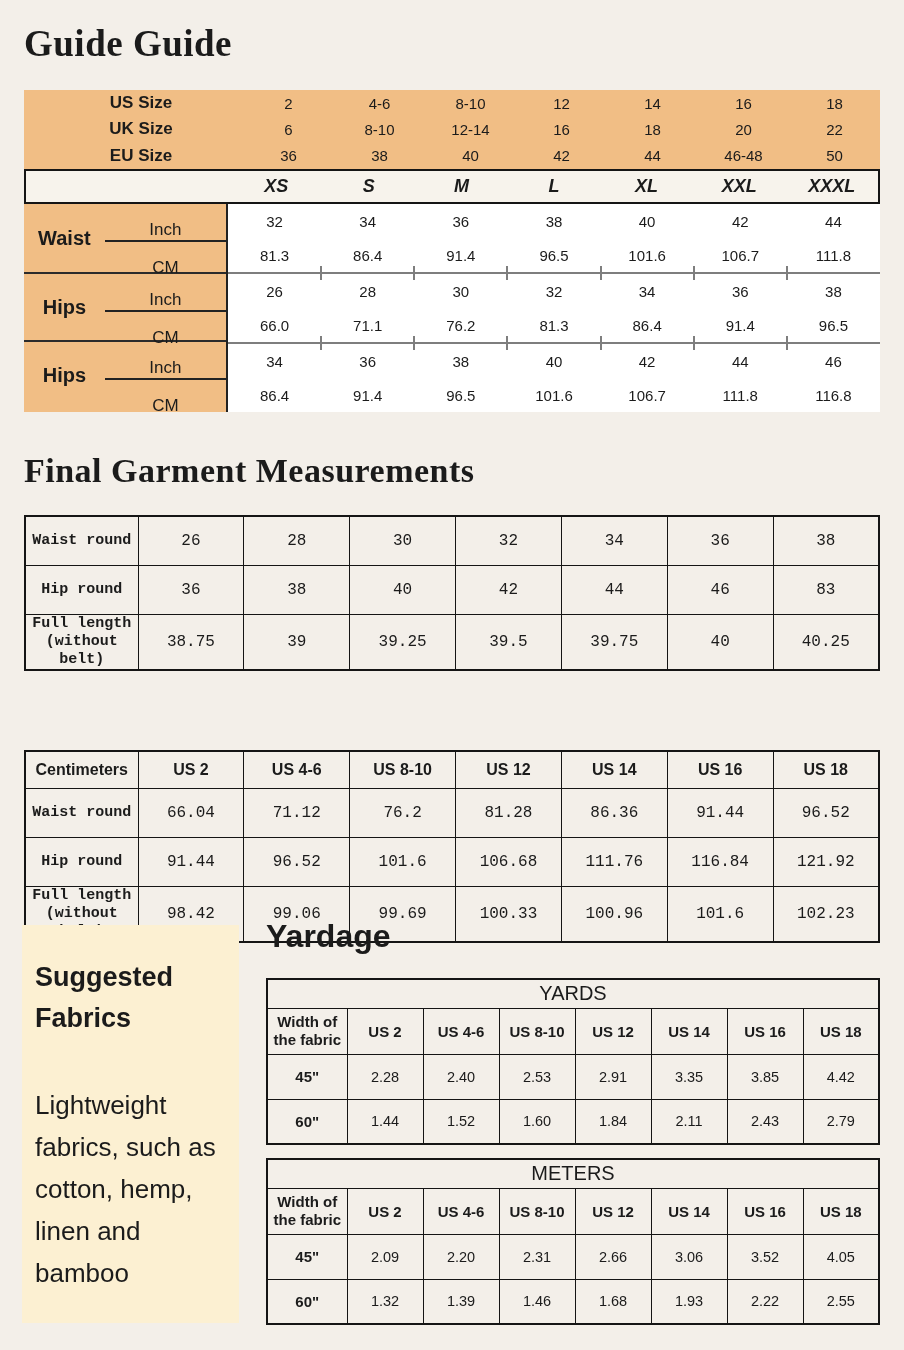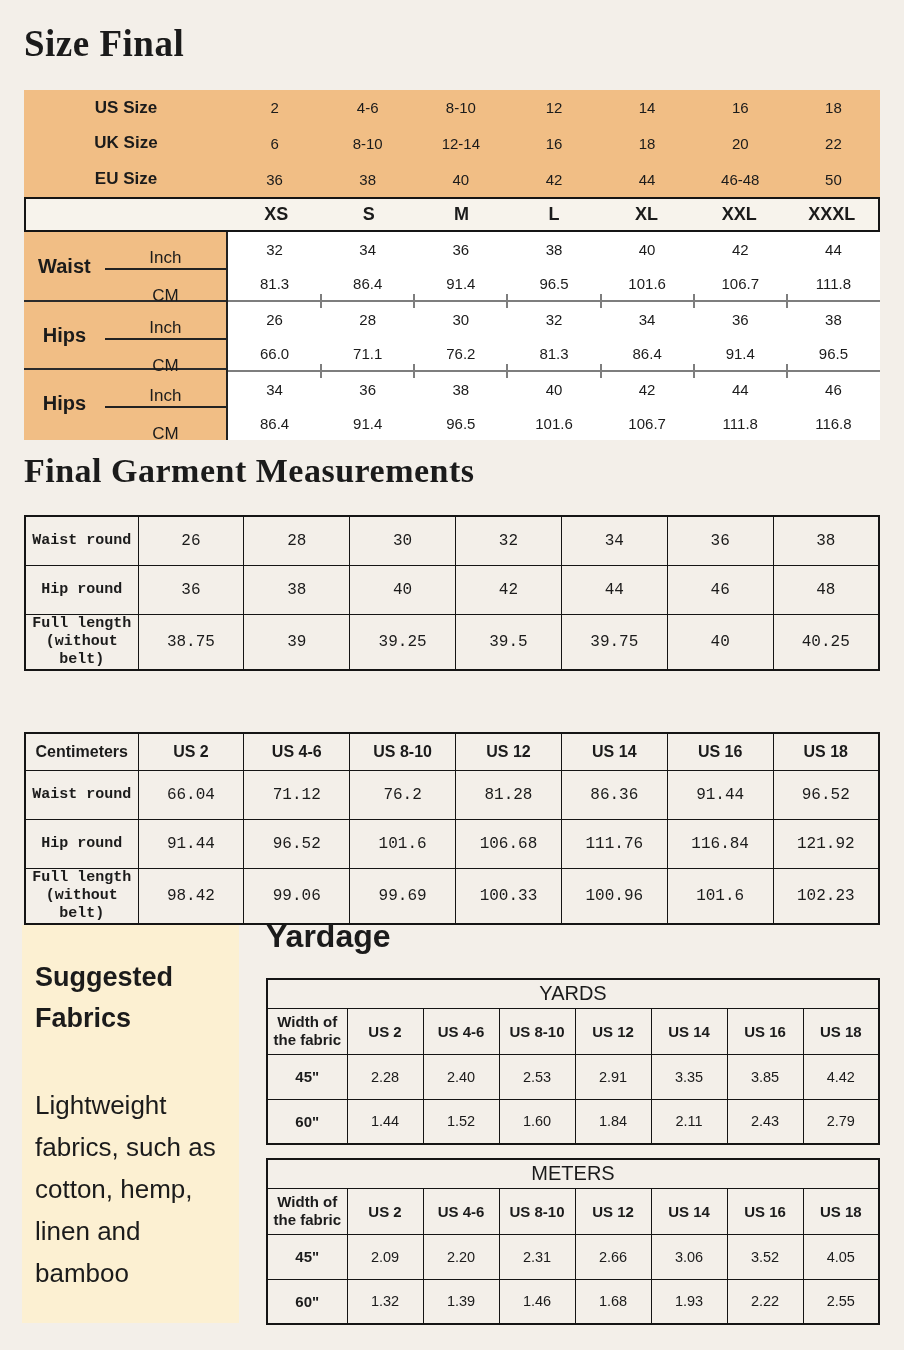--- a/index.html
+++ b/index.html
@@ -12,29 +12,30 @@
   }
   .serif-title { font-family:"Liberation Serif", serif; font-weight:700; letter-spacing:0.5px; }
   #size-guide-title { position:absolute; left:24px; top:22px; font-size:37px; }
   #garment-title     { position:absolute; left:24px; top:452px; font-size:34px; }
   #yardage-title     { position:absolute; left:266px; top:918px; font-size:32px; font-weight:700; }
 
   
   .size-chart { position:absolute; left:24px; top:90px; width:856px; }
   .conv-grid {
     display:grid; grid-template-columns:204px repeat(7,1fr);
-    grid-template-rows:repeat(3,1fr); height:107px;
-    background:#F1BE85; align-items:center;
+    grid-template-rows:repeat(3,1fr); height:79px;
+    background:#F1BE85; align-items:center;padding-left:15px;
   }
   .conv-grid .lbl { font-weight:700; font-size:17px; text-align:center; }
   .conv-grid .val { font-size:15px; text-align:center; }
   .sizes-row {
     display:grid; grid-template-columns:204px repeat(7,1fr);
     height:35px; border:2px solid #151515; background:#F7F3EC;
     align-items:center;
+    font-style:italic;
   }
   .sizes-row .sz { font-weight:700; font-size:18px; text-align:center; }
   .meas-block { display:flex; width:856px; }
   .meas-left { width:204px; background:#F1BE85; border-right:2px solid #222; }
   .m-section { display:flex; height:68px; align-items:stretch; }
   .m-section + .m-section { border-top:2px solid #2b2b2b; }
   .m-label { width:40%; display:flex; align-items:center; justify-content:center; font-weight:700; font-size:20px; }
   .m-units { width:60%; display:flex; flex-direction:column; }
   .m-unit  { flex:1; display:flex; align-items:center; justify-content:center; font-size:17px;margin-top:16px; }
   .m-unit.first { border-bottom:2px solid #222; }
@@ -46,21 +47,21 @@
   .stub.s1{left:calc(100%/7 - 1px);} .stub.s2{left:calc(200%/7 - 1px);}
   .stub.s3{left:calc(300%/7 - 1px);} .stub.s4{left:calc(400%/7 - 1px);}
   .stub.s5{left:calc(500%/7 - 1px);} .stub.s6{left:calc(600%/7 - 1px);}
 
   
   table.garment {
     position:absolute; left:24px; width:856px;
     border-collapse:collapse; table-layout:fixed;
     border:2px solid #151515;
   }
-  #garment-inches { top:515px; } #garment-cm { top:732px; }
+  #garment-inches { top:515px; } #garment-cm { top:750px; }
   table.garment td { border:1px solid #151515; text-align:center; vertical-align:middle; font-size:16px; }
   table.garment tr.hdr td { height:37px; font-weight:700; }
   table.garment tr.data td { height:49px;font-family:Liberation Mono, monospace; }
   table.garment td.rowlbl { font-weight:700; font-size:15px; line-height:1.2; }
 
   
   .fabrics-box {
     position:absolute; left:22px; top:925px; width:217px; height:398px;
     background:#FCF0D2; padding:32px 12px 0 13px;
   }
@@ -79,21 +80,21 @@
   table.yardage tr.hdr td { height:46px; font-weight:700; font-size:15px; }
   table.yardage td.widthlbl { font-size:12.5px; line-height:1.2; font-weight:700; }
   table.yardage tr.data td { height:45px; font-size:14.5px; }
   table.yardage tr.data td.rowlbl { font-weight:700; font-size:15px; }
 </style>
 </head>
 <body>
 
 <div class="page">
 
-  <div id="size-guide-title" class="serif-title">Size Final</div>
+  <div id="size-guide-title" class="serif-title">Guide Guide</div>
 
   <div class="size-chart">
 
     <div class="conv-grid">
       <div class="lbl">US Size</div>
       <div class="val">2</div>
       <div class="val">4-6</div>
       <div class="val">8-10</div>
       <div class="val">12</div>
       <div class="val">14</div>
@@ -245,21 +246,21 @@
       <td>38</td>
     </tr>
     <tr class="data">
       <td class="rowlbl">Hip round</td>
       <td>36</td>
       <td>38</td>
       <td>40</td>
       <td>42</td>
       <td>44</td>
       <td>46</td>
-      <td>48</td>
+      <td>83</td>
     </tr>
     <tr class="data">
       <td class="rowlbl">
         <div>Full length</div>
         <div>(without belt)</div>
       </td>
       <td>38.75</td>
       <td>39</td>
       <td>39.25</td>
       <td>39.5</td>

